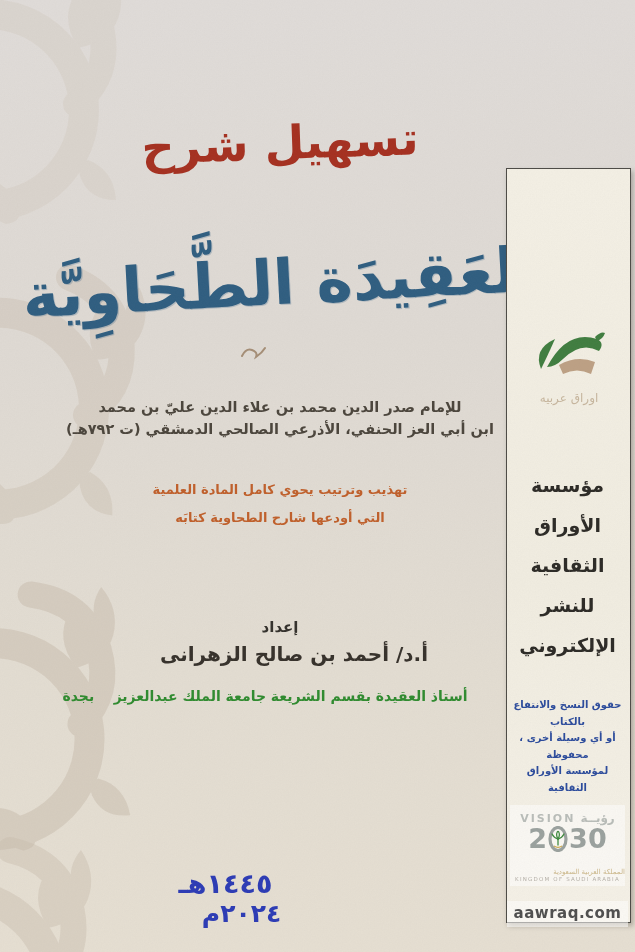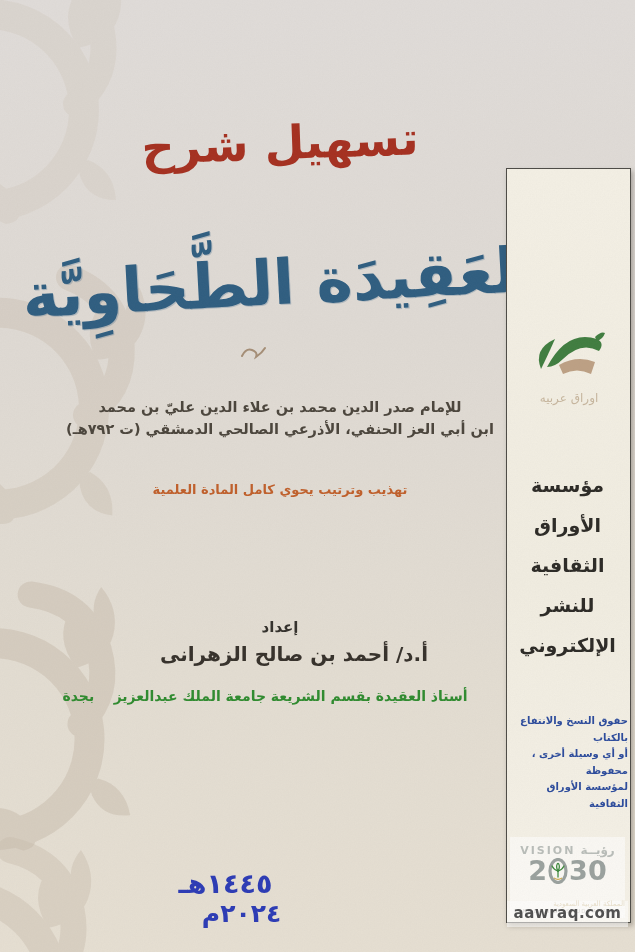--- a/index.html
+++ b/index.html
@@ -61,25 +61,25 @@
     background:#f2b33c;color:#3f8a3f;font-size:14px;font-weight:bold;
     padding:0 7px 2px 7px;border-radius:2px;float:left;margin-left:2px;
   }
   .awraq-logo{left:14px;top:158px;width:96px;text-align:center;}
   .awraq-label{direction:rtl;font-size:12px;color:#c7b69e;margin-top:2px;letter-spacing:1px;}
   .foundation{
     left:0;top:296px;width:121px;text-align:center;direction:rtl;
     font-size:19px;font-weight:bold;color:#2b2925;line-height:40px;
   }
   .copyright{
-    left:0;top:528px;width:121px;direction:rtl;
-    font-size:10px;font-weight:bold;color:#2a4a9c;line-height:16.5px;margin-top:16px;
+    left:0;top:528px;width:121px;text-align:center;direction:rtl;
+    font-size:10px;font-weight:bold;color:#2a4a9c;line-height:16.5px;
   }
   .vision{
-    left:3px;top:668px;width:115px;text-align:center;
+    left:3px;top:636px;width:115px;text-align:center;
     background:rgba(255,255,255,.55);padding-top:6px;padding-bottom:4px;
   }
   .vision-row1{display:flex;justify-content:center;align-items:baseline;gap:5px;
     font-size:11px;color:#b9bdb9;font-weight:bold;letter-spacing:2px;}
   .vision-row1 .ar{letter-spacing:0;font-size:12px;}
   .vision-year{display:flex;justify-content:center;align-items:center;gap:1px;
     font-size:27px;font-weight:bold;color:#9aa19e;line-height:28px;}
   .kingdom-ar{font-size:7px;color:#cbb687;direction:rtl;margin-top:15px;text-align:right;}
   .kingdom-en{font-size:5.5px;color:#b5b0a8;letter-spacing:1.2px;}
   .website{
@@ -118,20 +118,21 @@
     <path d="M4,12 q4,-8 10,-6 q6,2 4,7 q6,-4 9,-9" fill="none" stroke="#9b8166" stroke-width="2" stroke-linecap="round"></path>
   </svg>
 
   <div class="abs author">
     <div>للإمام صدر الدين محمد بن علاء الدين عليّ بن محمد</div>
     <div>ابن أبي العز الحنفي، الأذرعي الصالحي الدمشقي (ت ٧٩٢هـ)</div>
   </div>
 
   <div class="abs subtitle">
     <div>تهذيب وترتيب يحوي كامل المادة العلمية</div>
+    <div>التي أودعها شارح الطحاوية كتابَه</div>
   </div>
 
   <div class="abs prep-label">إعداد</div>
   <div class="abs prep-name">أ.د/ أحمد بن صالح الزهرانى</div>
   <div class="abs prep-title">أستاذ العقيدة بقسم الشريعة جامعة الملك عبدالعزيز    بجدة</div>
 
   <div class="abs date-block">
     <div class="date-hijri">١٤٤٥هـ</div>
     <div class="date-greg">٢٠٢٤م</div>
   </div>

